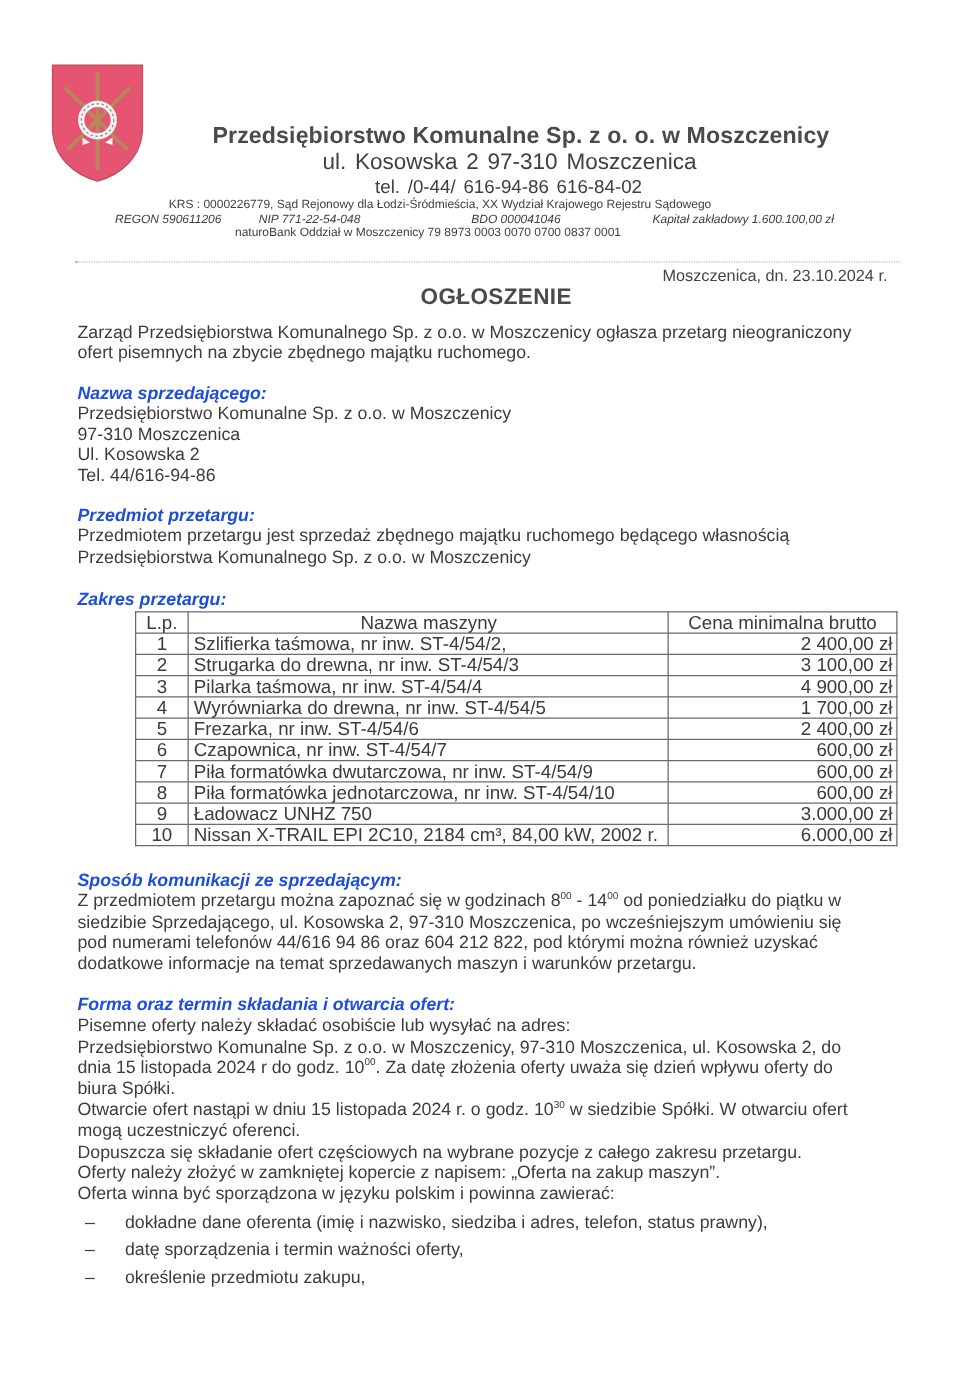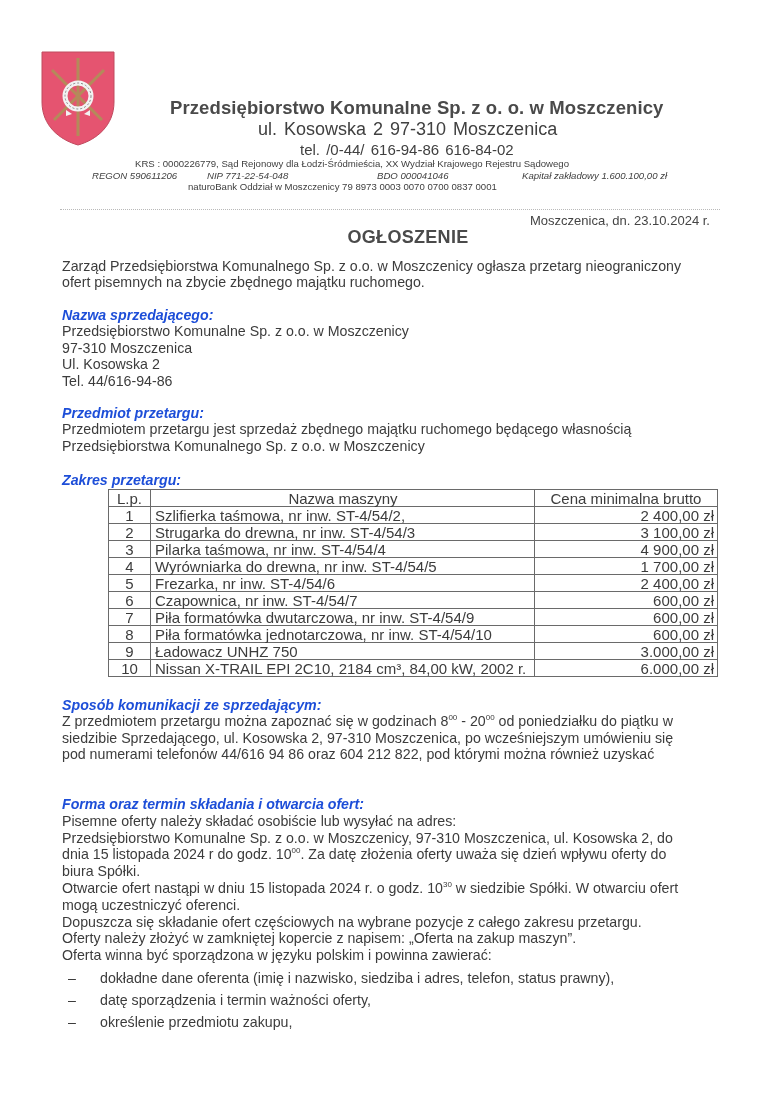--- a/index.html
+++ b/index.html
@@ -14,21 +14,21 @@
   }
   .address-line { position: absolute; left: 258px; top: 119px; font-size: 18px; color: #404040; white-space: nowrap; word-spacing: 2px; }
   .phone-line { position: absolute; left: 300px; top: 141px; font-size: 15px; color: #404040; white-space: nowrap; word-spacing: 2px;}
   .krs-line { position: absolute; left: 135px; top: 158px; font-size: 9.6px; color: #404040; white-space: nowrap; }
   .reg-line { position: absolute; left: 92px; top: 170px; width: 620px; font-size: 9.6px; color: #404040; white-space: nowrap; }
   .reg-line span { position: absolute; top: 0; font-style: italic; }
   .bank-line { position: absolute; left: 188px; top: 181px; font-size: 9.6px; color: #404040; white-space: nowrap; }
   .divider { position: absolute; left: 60px; top: 209px; width: 660px; height: 0; border-top: 1px dotted #b9b9b9; }
   .date-line { position: absolute; left: 530px; top: 213px; font-size: 13px; color: #444; white-space: nowrap; }
   .title { position: absolute; left: 0; width: 780px; top: 227px; text-align: center; font-size: 18px; font-weight: bold; color: #4a4a4a; letter-spacing: 0.3px; padding-left: 0; }
-  .title span { position: relative; left: 18px; }
+  .title span { position: relative; left: 7px; }
   .text { position: absolute; left: 62px; font-size: 14.2px; color: #3c3c3c; line-height: 16.4px; white-space: nowrap; }
   .heading { font-weight: bold; font-style: italic; color: #1d4ed8; }
   sup { font-size: 8px; vertical-align: 6px; line-height: 0; }
 
   table.items {
     position: absolute; left: 108px; top: 489px; border-collapse: collapse;
     font-size: 15px; color: #3c3c3c;
   }
   table.items td, table.items th {
     border: 1px solid #6a6a6a; padding: 0 3px; height: 16px; line-height: 15px; font-weight: normal; white-space: nowrap;
@@ -150,23 +150,24 @@
       <tr>
         <td class="c-lp">10</td>
         <td class="c-name">Nissan X-TRAIL EPI 2C10, 2184 cm³, 84,00 kW, 2002 r.</td>
         <td class="c-price">6.000,00 zł</td>
       </tr>
     </tbody>
 </table>
 
 <div class="text" style="top:697px">
   <div class="heading">Sposób komunikacji ze sprzedającym:</div>
-  <div><span>Z przedmiotem przetargu można zapoznać się w godzinach 8</span><sup>00</sup><span> - 20</span><sup>00</sup><span> od poniedziałku do piątku w</span></div>
+  <div><span>Z przedmiotem przetargu można zapoznać się w godzinach 8</span><sup>00</sup><span> - 14</span><sup>00</sup><span> od poniedziałku do piątku w</span></div>
   <div>siedzibie Sprzedającego, ul. Kosowska 2, 97-310 Moszczenica, po wcześniejszym umówieniu się</div>
   <div>pod numerami telefonów 44/616 94 86 oraz 604 212 822, pod  którymi można również uzyskać</div>
+  <div>dodatkowe informacje na temat sprzedawanych maszyn i warunków przetargu.</div>
 </div>
 
 <div class="text" style="top:796px; line-height:16.8px">
   <div class="heading">Forma oraz termin składania i otwarcia ofert:</div>
   <div>Pisemne oferty należy składać osobiście lub wysyłać na adres:</div>
   <div>Przedsiębiorstwo Komunalne Sp. z o.o. w Moszczenicy, 97-310 Moszczenica, ul. Kosowska 2, do</div>
   <div><span>dnia 15 listopada 2024 r do godz. 10</span><sup>00</sup><span>. Za datę złożenia oferty uważa się dzień wpływu oferty do</span></div>
   <div>biura Spółki.</div>
   <div><span>Otwarcie ofert nastąpi w dniu 15 listopada 2024 r. o godz. 10</span><sup>30</sup><span> w siedzibie Spółki. W otwarciu ofert</span></div>
   <div>mogą uczestniczyć oferenci.</div>

